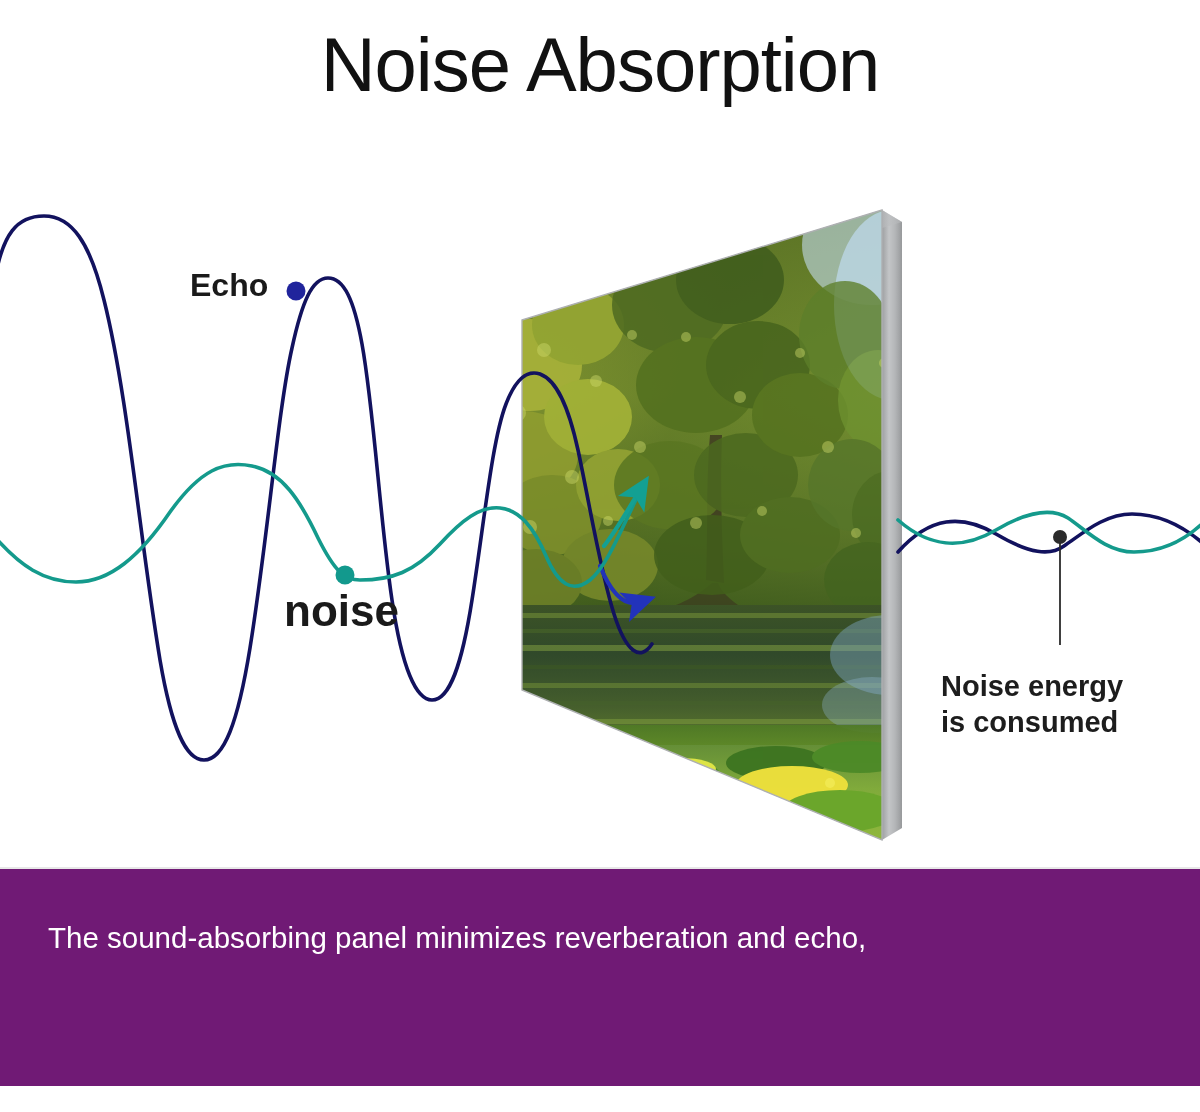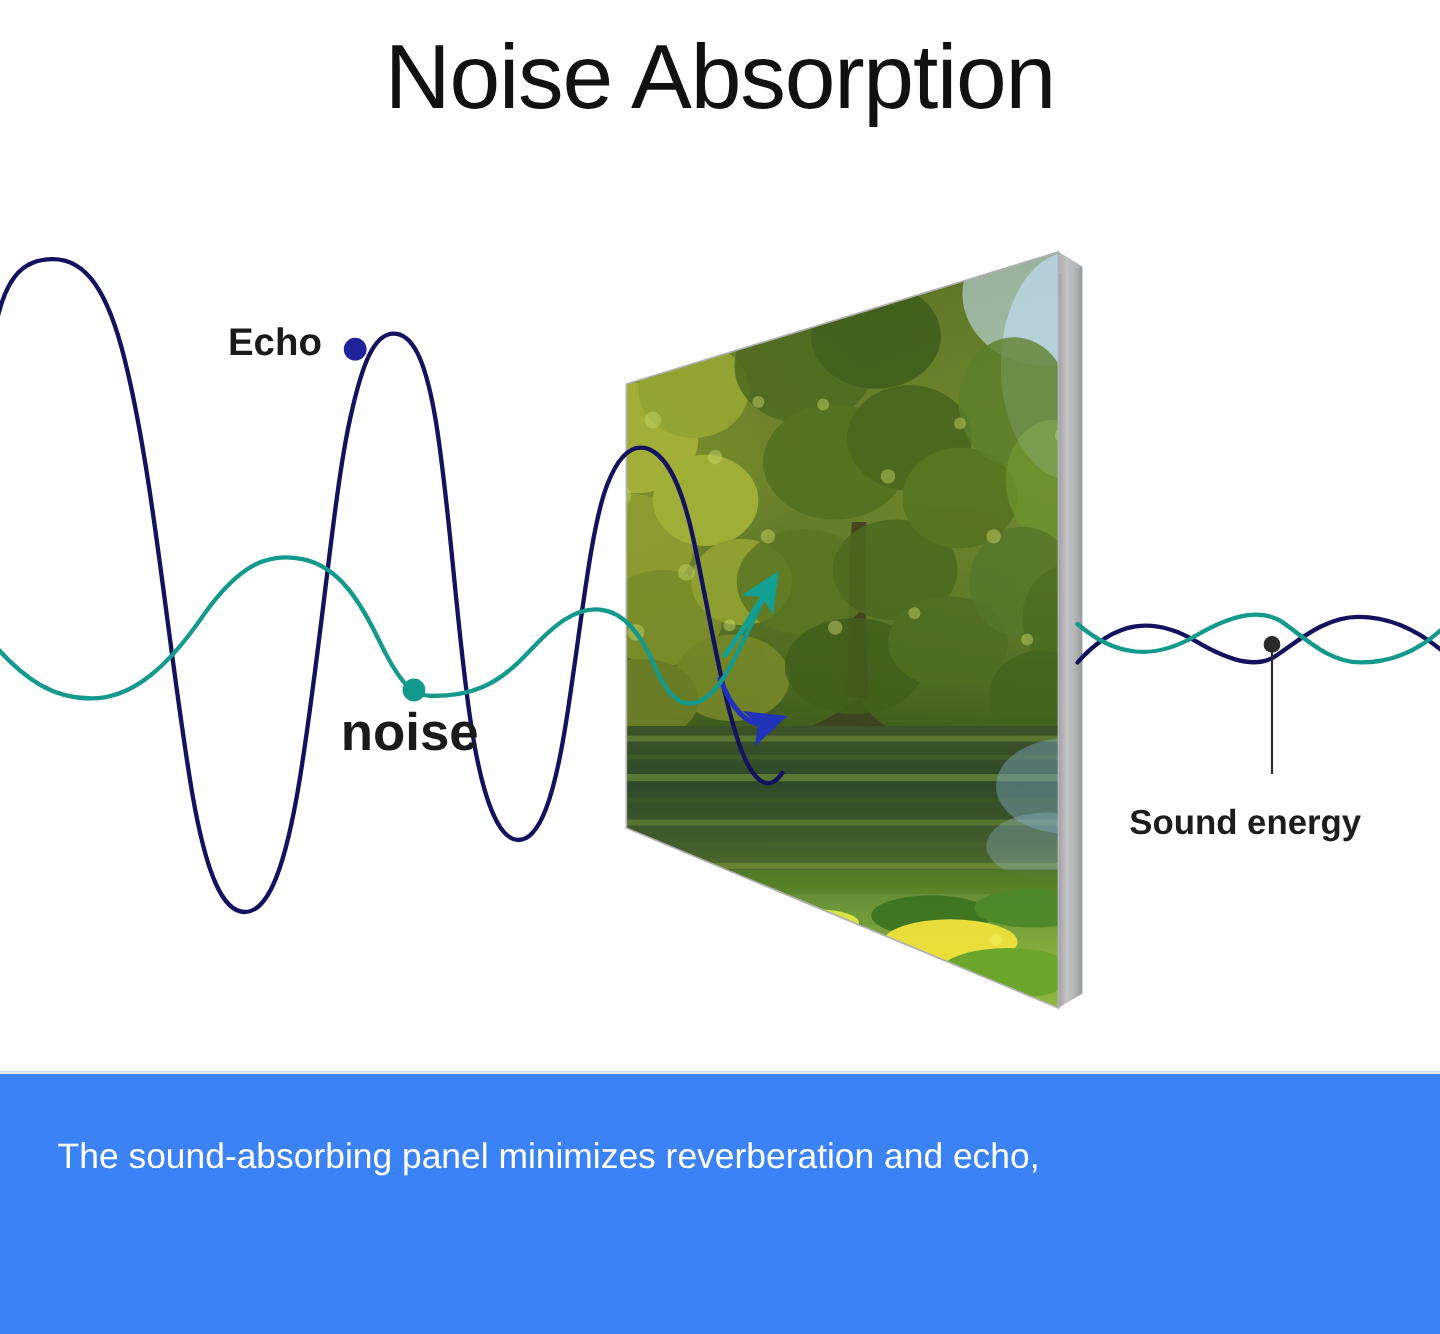--- a/index.html
+++ b/index.html
@@ -32,22 +32,22 @@
     left:941px;top:668px;font-size:29px;line-height:36px;
     font-weight:bold;color:#1d1d1d;
   }
   .lbl-consumed span{display:block;}
 
   
   .panelWrap{position:absolute;left:500px;top:185px;width:420px;height:680px;}
 
   
   .captionBar{
-    position:absolute;left:0;top:893px;width:1200px;height:219px;
-    background:#3b82f6;
+    position:absolute;left:0;top:867px;width:1200px;height:219px;
+    background:#701a75;
     border-top:2px solid #e8e8e8;
     box-sizing:border-box;
     text-decoration:underline;
   }
   .captionText{
     position:absolute;left:0;top:48px;width:1200px;
     padding:0 48px;box-sizing:border-box;
     color:#ffffff;
     font-size:29.5px;line-height:41px;
     font-weight:normal;
@@ -278,21 +278,22 @@
     <line x1="1060" y1="540" x2="1060" y2="645" stroke="#2b2b2b" stroke-width="1.8"></line>
     <circle cx="1060" cy="537" r="7" fill="#2b2b2b"></circle>
 
     <circle cx="296" cy="291" r="9.5" fill="#20249c"></circle>
     <circle cx="345" cy="575" r="9.5" fill="#12998d"></circle>
   </svg>
 
   <div class="lbl lbl-echo">Echo</div>
   <div class="lbl lbl-noise">noise</div>
   <div class="lbl lbl-consumed">
-    <span>Sound energy</span>
+    <span>Noise energy</span>
+    <span>is consumed</span>
   </div>
 
   <div class="captionBar">
     <div class="captionText">
       <span>The sound-absorbing panel minimizes reverberation and echo,</span>
     </div>
   </div>
 
 </div>
 

